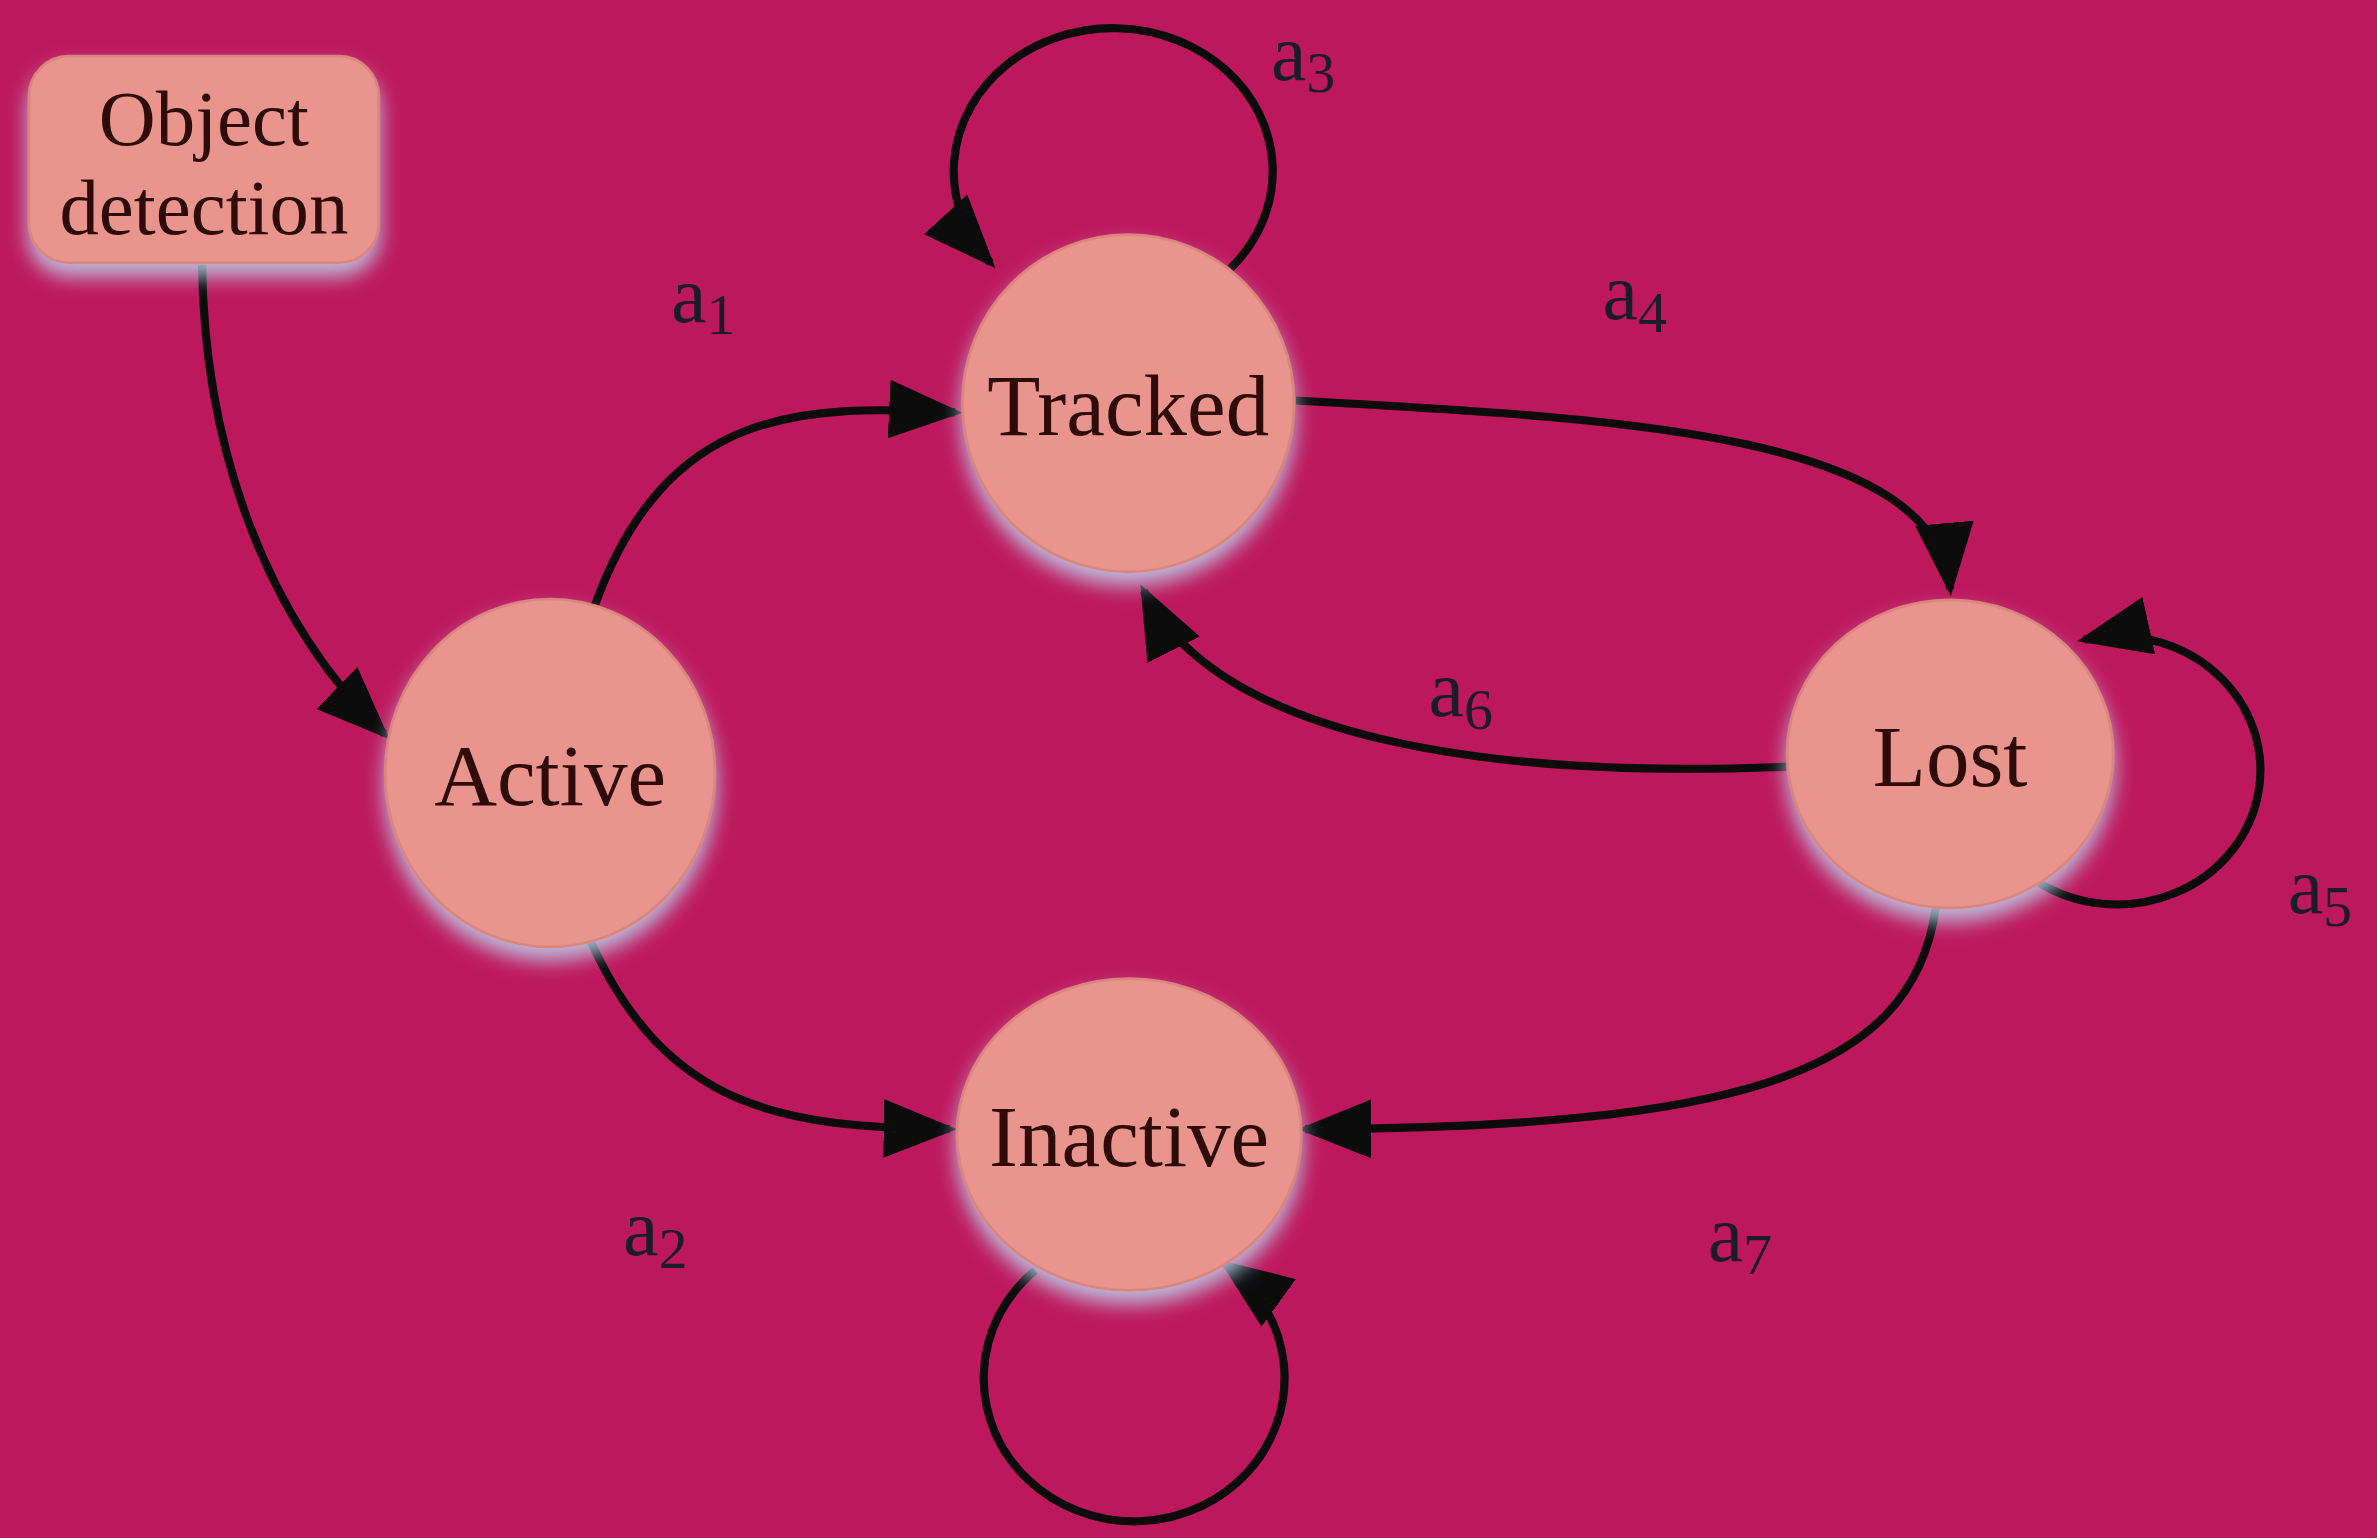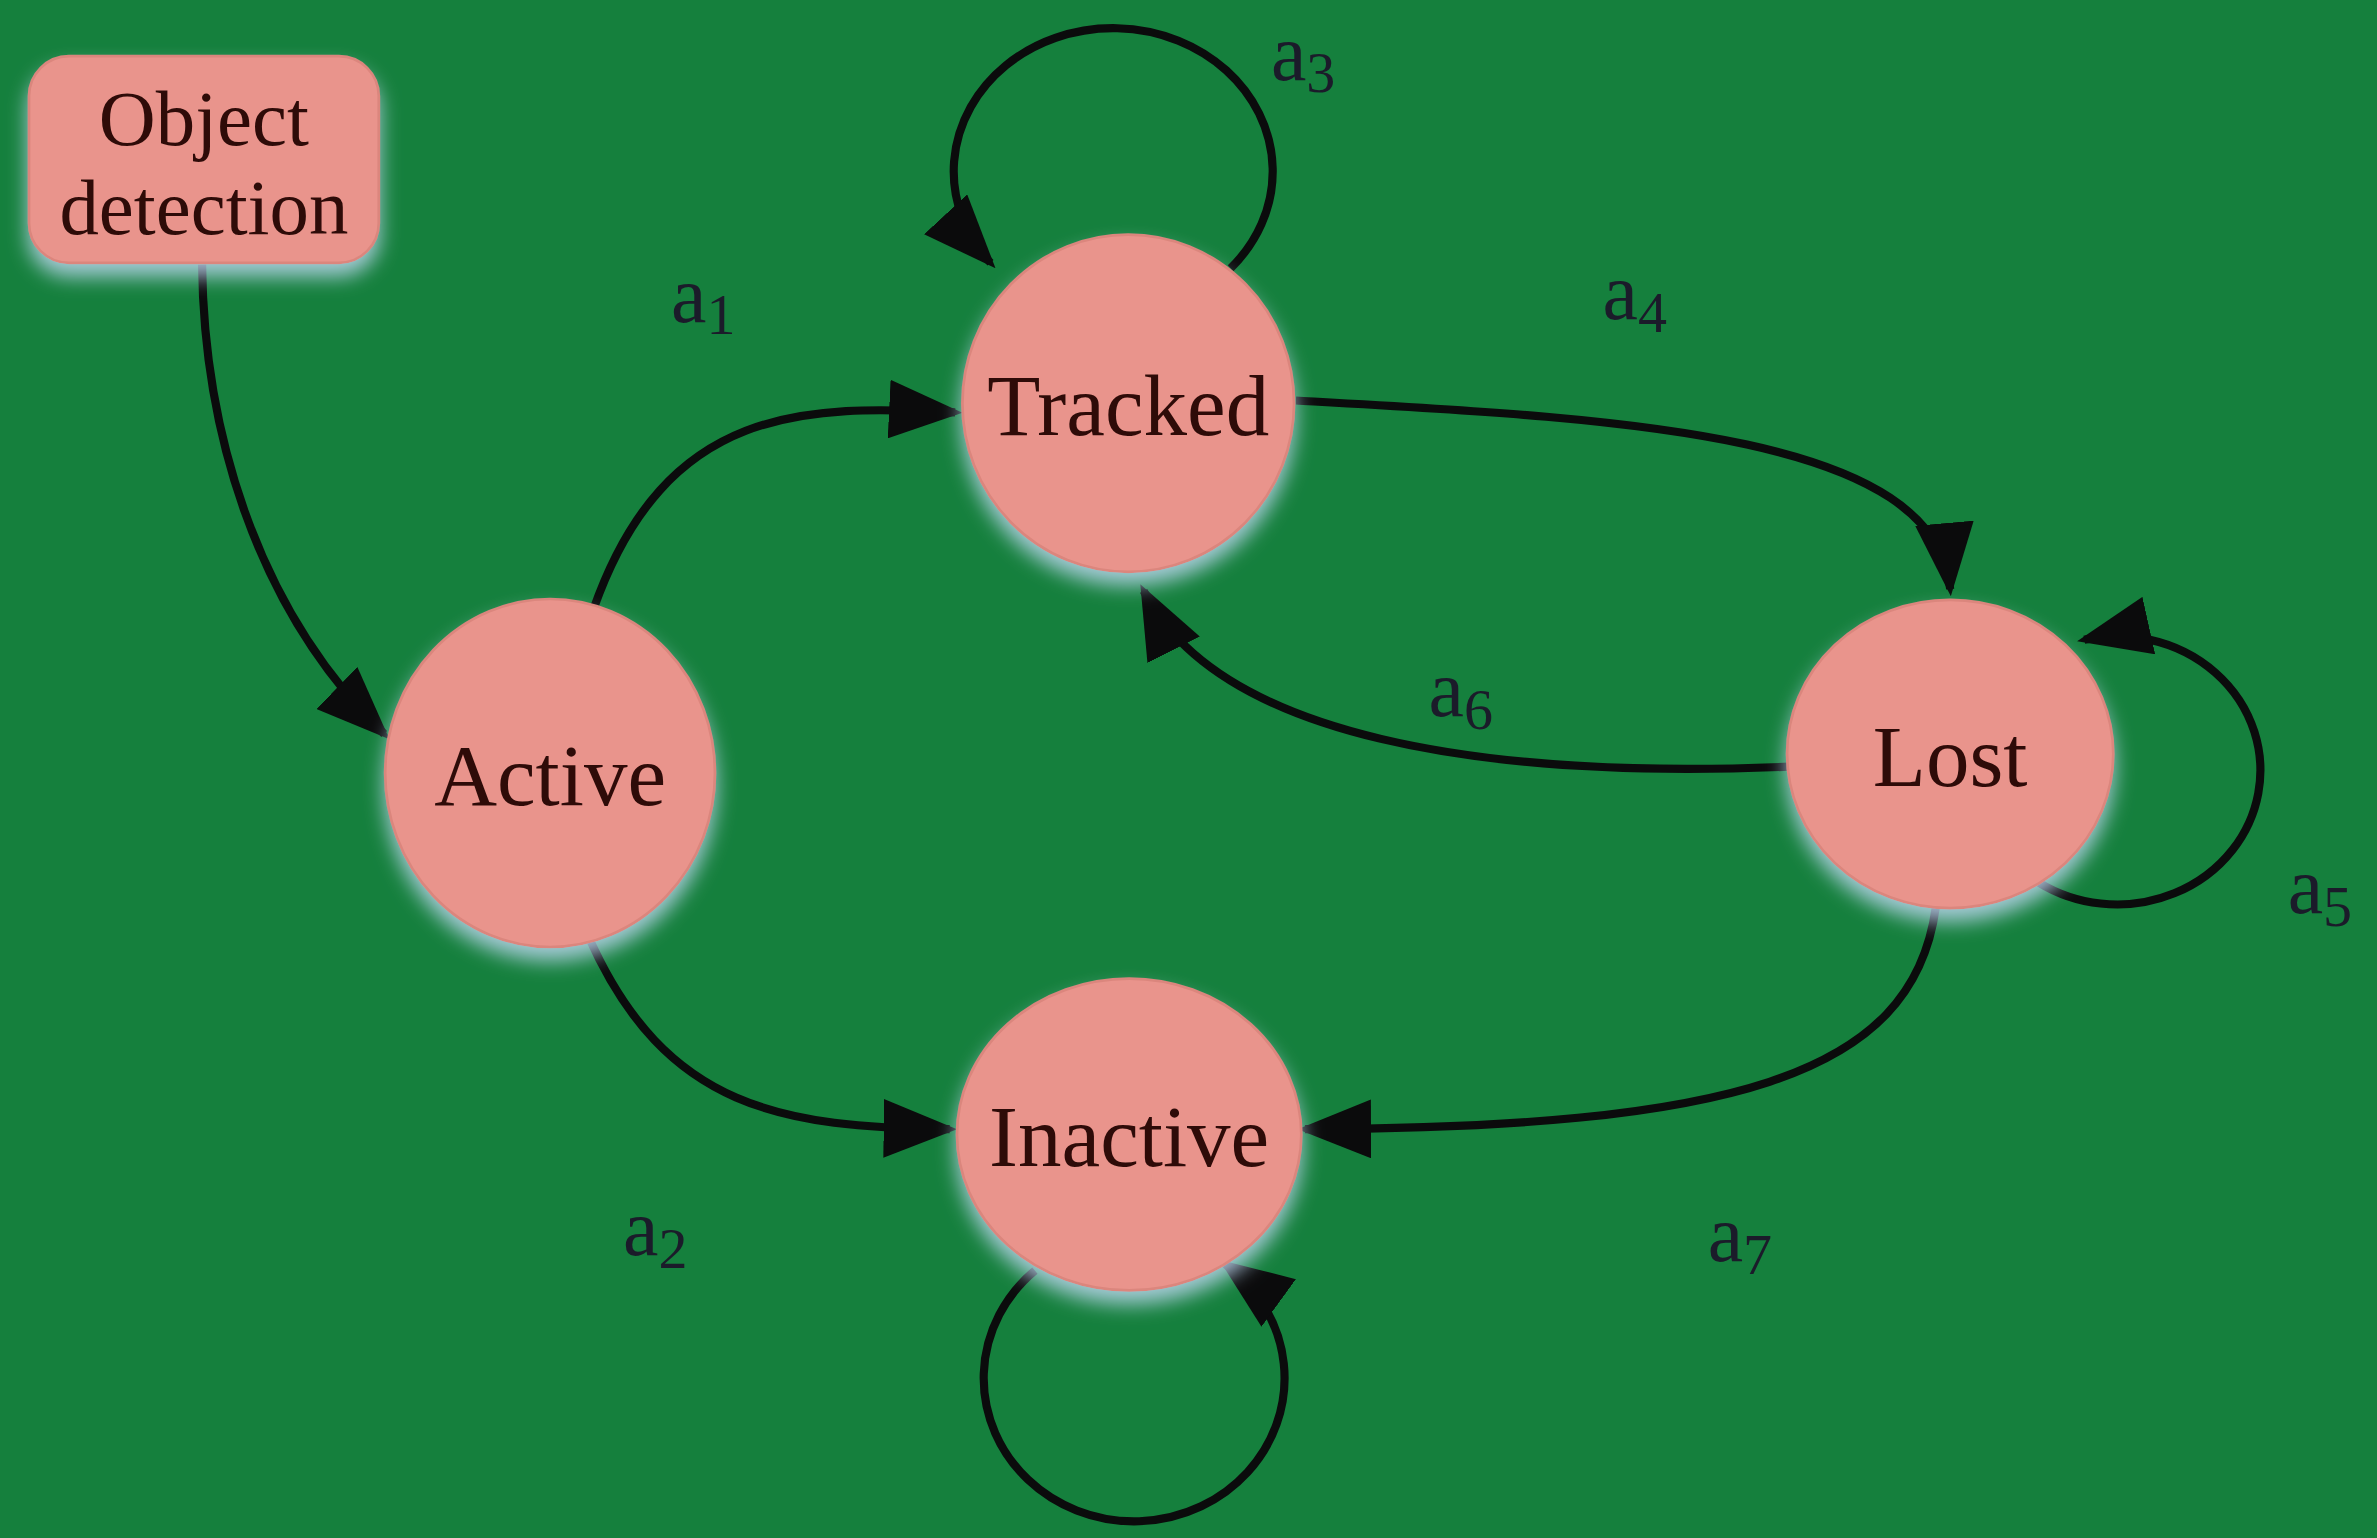--- a/index.html
+++ b/index.html
@@ -2,21 +2,21 @@
 <html style="font-size:14.5px"><head>
 <meta charset="utf-8">
 <style>
   html, body {
     margin: 0;
     padding: 0;
     background: #ffffff;
   }
   .figure-stage {
     width: 100%;
-    background: #15803d;
+    background: #be185d;
   }
   svg.state-diagram {
     display: block;
     width: 100%;
     height: auto;
     font-family: "Liberation Serif", "DejaVu Serif", serif;
   }
   .edge {
     fill: none;
     stroke: #0b0b0c;

